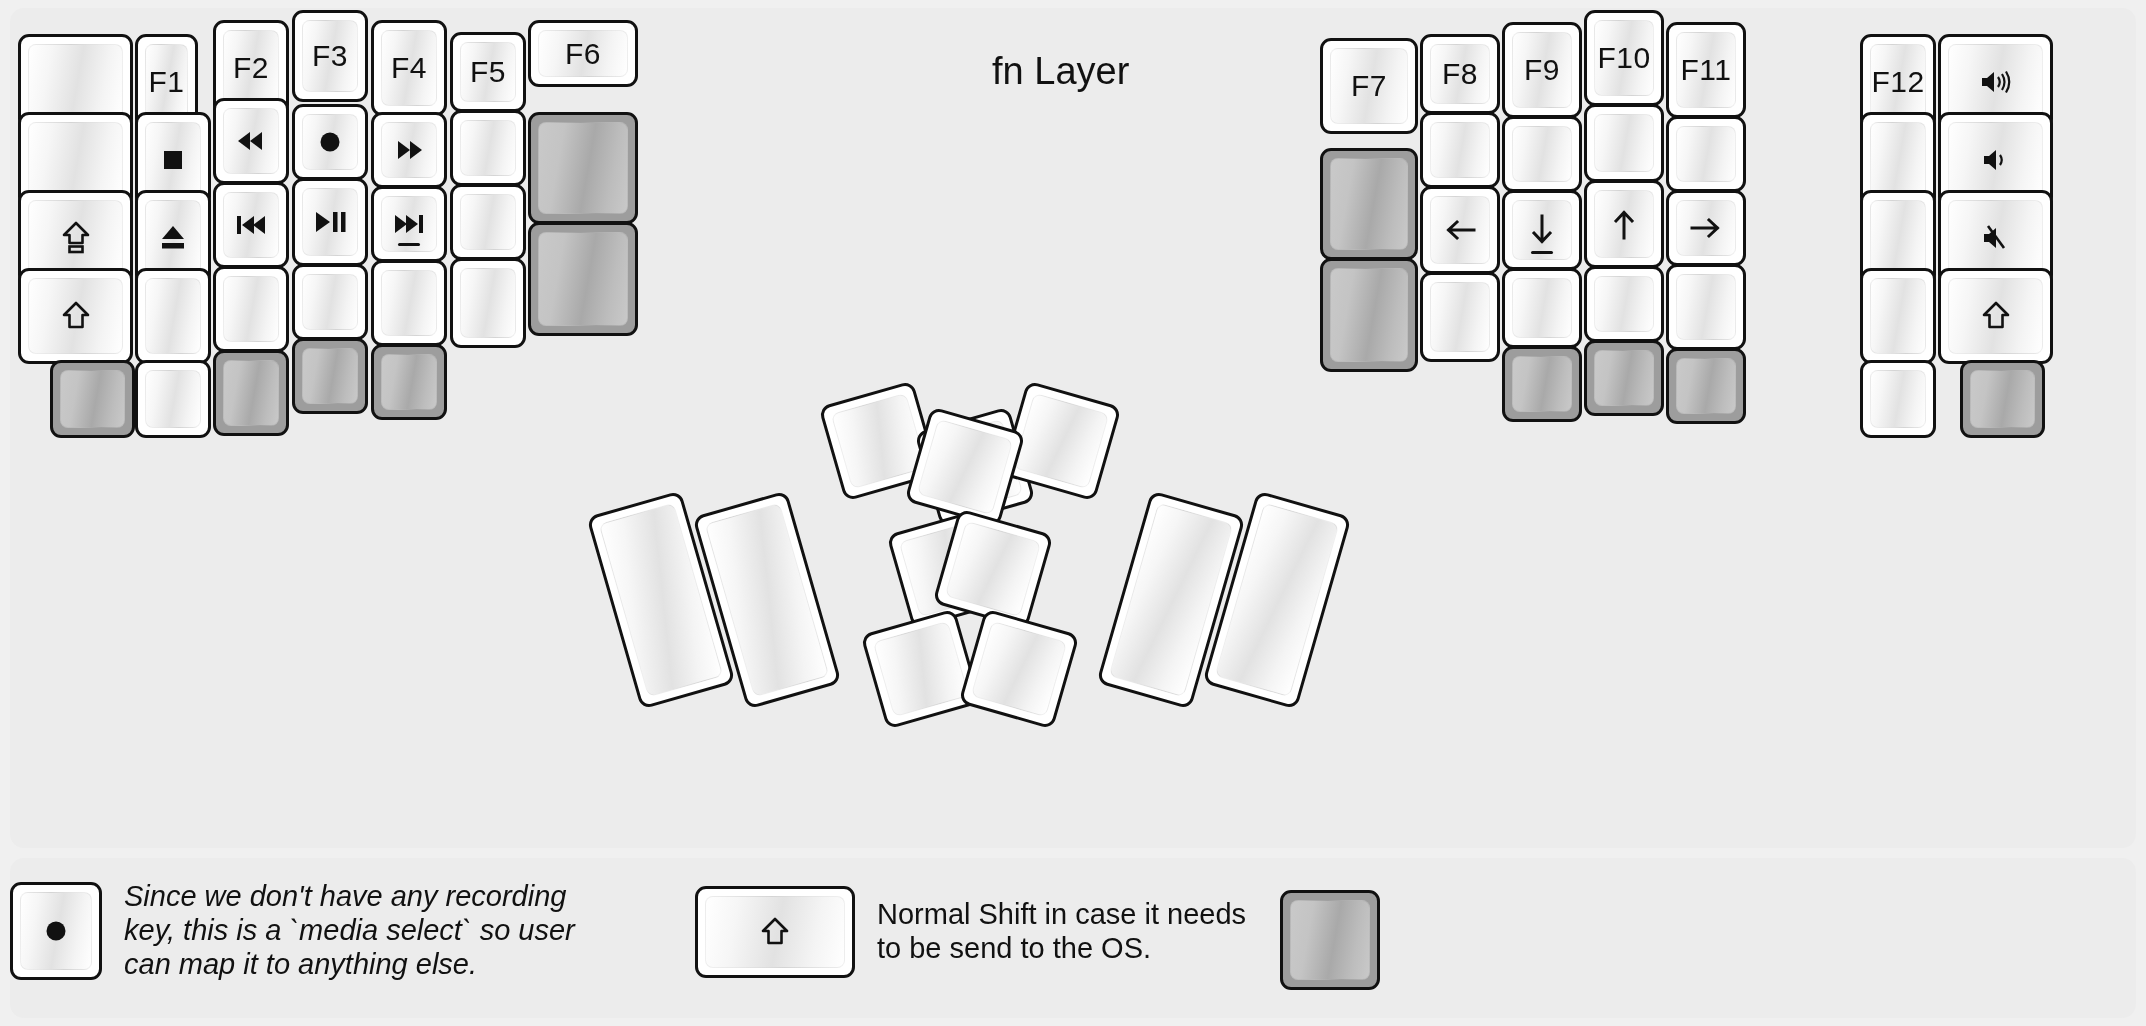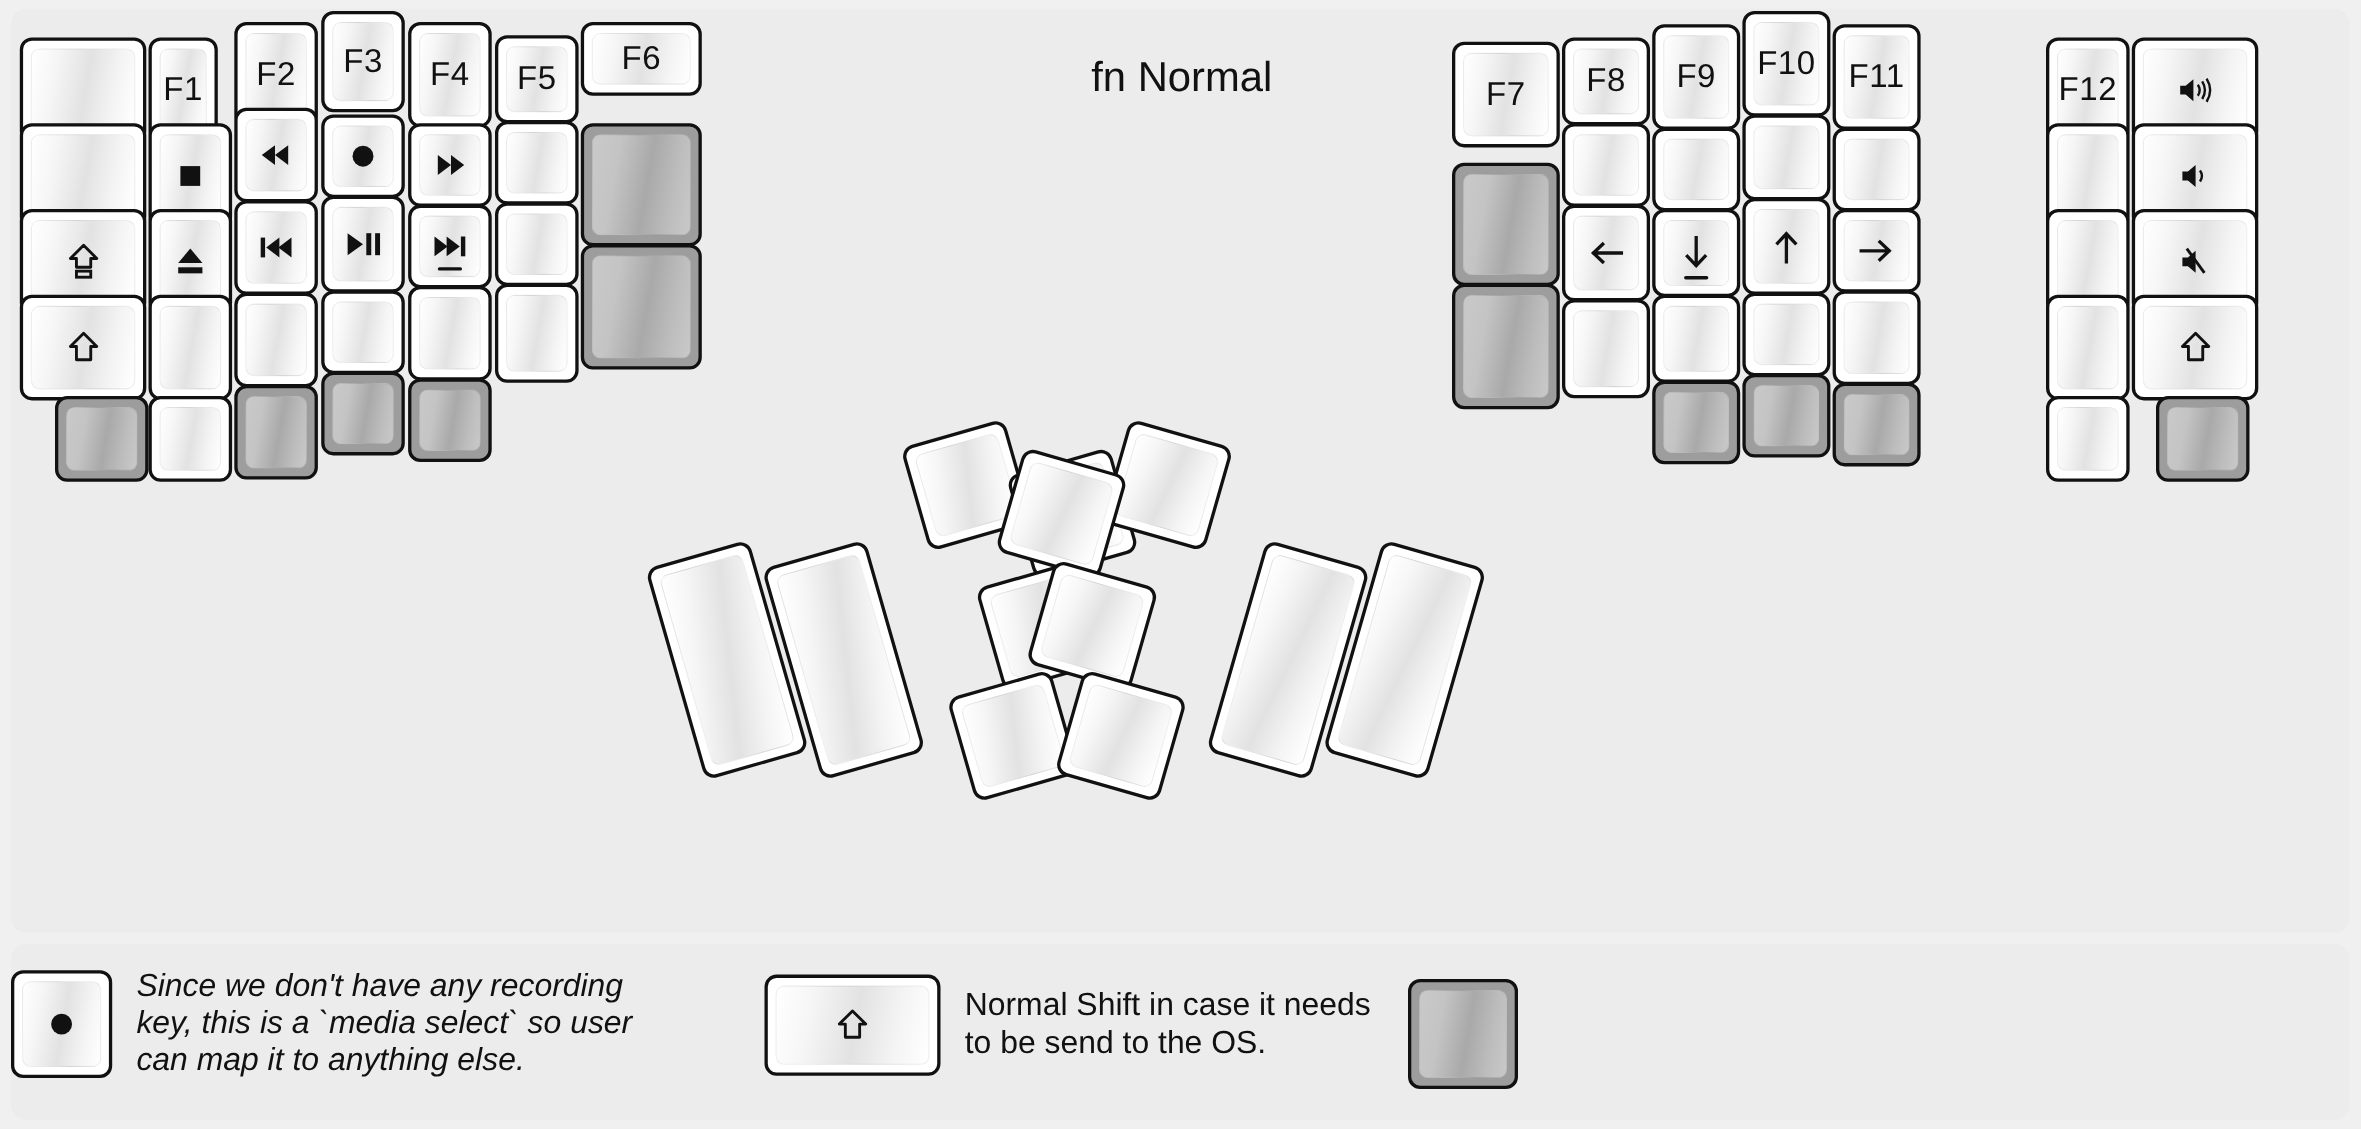--- a/index.html
+++ b/index.html
@@ -90,21 +90,21 @@
     white-space:pre-line;
   }
 </style>
 </head>
 <body>
 
 <div id="root">
 
   <div class="panel" id="board-panel"></div>
 
-  <div id="title">fn Normal</div>
+  <div id="title">fn Layer</div>
 
   <div id="left-half">
       <div class="key" style="width: 115px; height: 96px; left: 18px; top: 34px;">
         <div class="top"></div>
       </div>
       <div class="key" style="width: 115px; height: 96px; left: 18px; top: 112px;">
         <div class="top"></div>
       </div>
       <div class="key" style="width: 115px; height: 96px; left: 18px; top: 190px;">
         <div class="top">

